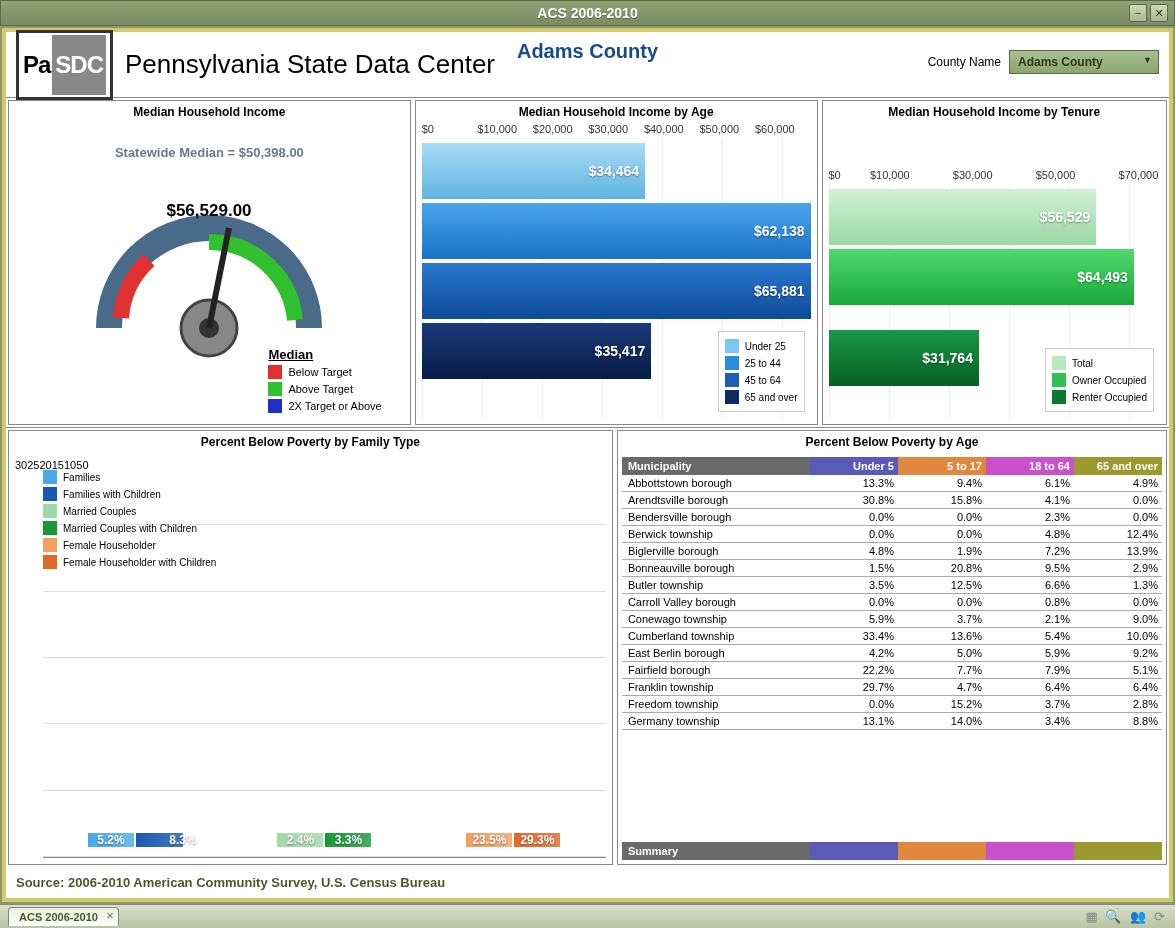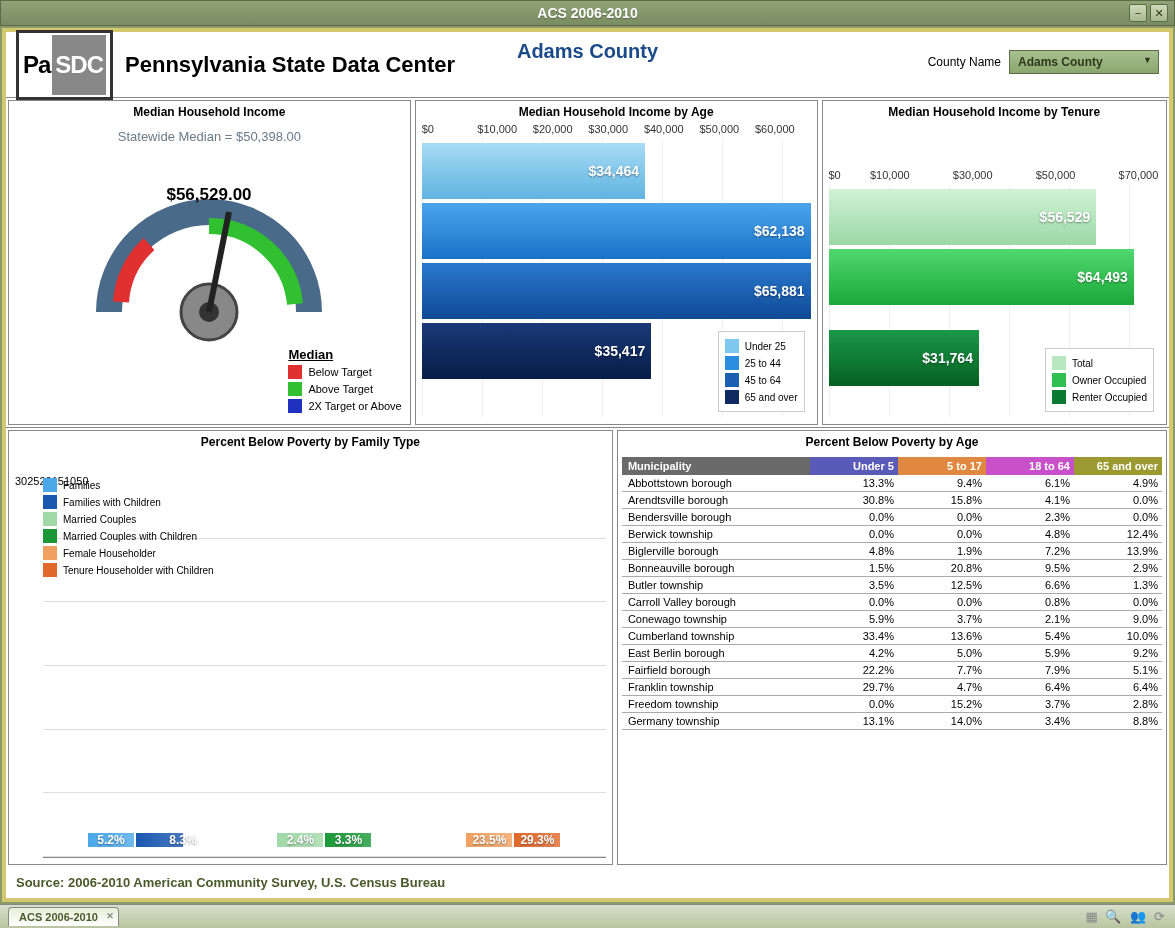--- a/index.html
+++ b/index.html
@@ -8,55 +8,55 @@
 .titlebar { background: linear-gradient(#8fa376,#7a8c62); height: 26px; display: flex; align-items: center; justify-content: center; position: relative; border: 1px solid #5a6b45; }
 .titlebar .title { color: #fff; font-weight: bold; font-size: 14px; text-shadow: 0 1px 1px rgba(0,0,0,.3); }
 .winbtns { position: absolute; right: 6px; top: 3px; display: flex; gap: 3px; }
 .winbtn { width: 18px; height: 18px; background: linear-gradient(#cdd9b8,#a9b88f); border: 1px solid #5a6b45; border-radius: 2px; display: flex; align-items: center; justify-content: center; font-size: 11px; color: #2c3a1a; cursor: pointer; }
 .content { flex: 1; background: #fff; margin: 2px; border: 4px solid #d4c86e; display: flex; flex-direction: column; }
 .header { height: 66px; background: #fff; border-bottom: 1px solid #888; display: flex; align-items: center; padding: 0 10px; position: relative; }
 .logo { display: flex; align-items: center; margin-right: 12px; }
 .logobox { border: 3px solid #333; padding: 2px 4px; font-size: 24px; font-weight: bold; letter-spacing: -1px; display: flex; align-items: center; }
 .logoPa { font-weight: bold; }
 .logoSDC { background: #888; color: #fff; padding: 16px 3px; margin-left: 2px; font-weight: bold; }
-.htext { font-size: 22px; font-weight: bold; }
+.htext { font-size: 26px; font-weight: normal; }
 .county-title { position: absolute; left: 50%; transform: translateX(-50%); top: 8px; font-size: 20px; font-weight: bold; color: #1a4a8a; }
 .county-sel { position: absolute; right: 10px; top: 18px; display: flex; align-items: center; gap: 8px; font-size: 12px; }
 .dropdown { background: linear-gradient(#a8c090,#8aa66e); border: 1px solid #5a6b45; padding: 4px 24px 4px 8px; font-size: 12px; font-weight: bold; color: #2c3a1a; position: relative; width: 150px; cursor: pointer; }
 .dropdown::after { content: "▼"; position: absolute; right: 6px; top: 4px; font-size: 9px; }
 .charts-row { display: flex; height: 330px; border-bottom: 1px solid #888; }
 .card { border: 1px solid #888; margin: 2px; background: #fff; display: flex; flex-direction: column; }
 .card-title { text-align: center; font-weight: bold; font-size: 12px; padding: 4px; }
 .card.gauge { flex: 1.05; }
 .card.agebar { flex: 1.05; }
 .card.tenurebar { flex: 0.9; gap: 46px; }
 .gauge-area { flex: 1; position: relative; }
-.gauge-subtitle { text-align: center; color: #6a7a8a; font-size: 13px; font-weight: normal; margin-top: 6px; }
+.gauge-subtitle { text-align: center; color: #6a7a8a; font-size: 13px; font-weight: bold; margin-top: 22px; }
 .gauge-svg { display: block; margin: 8px auto 0; }
 .gauge-value { color: #2b4d9e; font-weight: bold; font-size: 17px; }
-.legend-box { position: absolute; right: 8px; bottom: 8px; font-size: 11px; padding-left: 40px; }
+.legend-box { position: absolute; right: 28px; bottom: 8px; font-size: 11px; padding-left: 40px; }
 .legend-box .leg-title { font-weight: bold; text-decoration: underline; margin-bottom: 2px; font-size: 13px; }
 .leg-item { display: flex; align-items: center; gap: 6px; margin: 3px 0; }
 .swatch { width: 14px; height: 14px; }
 .hbar-chart { flex: 1; display: flex; flex-direction: column; padding: 0 6px 6px; }
 .hbar-ticks { display: flex; font-size: 11px; color: #333; margin-bottom: 4px; }
 .hbar-ticks span { flex: 1; text-align: left; }
 .hbar-bars { flex: 1; position: relative; background: repeating-linear-gradient(90deg,#eee 0,#eee 1px,transparent 1px,transparent 60px); }
 .hbar { position: relative; height: 56px; margin: 4px 0; display: flex; align-items: center; }
 .hbar-fill { height: 100%; display: flex; align-items: center; justify-content: flex-end; padding-right: 6px; color: #fff; font-weight: bold; font-size: 14px; text-shadow: 0 1px 2px rgba(0,0,0,.4); }
 .hbar-legend { position: absolute; bottom: 6px; right: 6px; background: rgba(255,255,255,.95); border: 1px solid #ccc; padding: 4px 6px; font-size: 10px; }
 .row2 { display: flex; flex: 1; }
-.card.familybar { flex: 1.1; gap: 16px; }
+.card.familybar { flex: 1.1; }
 .card.povtable { flex: 1; }
 .vbar-area { flex: 1; display: flex; padding: 6px; position: relative; }
 .vbar-yaxis { width: 28px; display: flex; justify-content: space-between; font-size: 11px; text-align: right; padding-bottom: 10px; }
 .vbar-plot { flex: 1; position: relative; display: flex; align-items: flex-end; gap: 20px; padding: 0 8px 10px; border-bottom: 1px solid #888; background: repeating-linear-gradient(180deg,transparent 0,transparent calc(100%/6 - 1px),#ddd calc(100%/6 - 1px),#ddd calc(100%/6)); }
 .vbar-group { display: flex; gap: 2px; align-items: center; flex: 1; justify-content: center; }
 .vbar { width: 46px; display: flex; align-items: flex-start; justify-content: center; font-size: 12px; font-weight: bold; color: #fff; text-shadow: 0 1px 2px rgba(0,0,0,.4); }
-.vbar-legend { position: absolute; left: 34px; top: 6px; font-size: 10px; }
+.vbar-legend { position: absolute; left: 34px; top: 14px; font-size: 10px; }
 .povtable-body { flex: 1; display: flex; flex-direction: column; padding: 4px; overflow: hidden; }
 .pt-head { display: flex; background: #6a6a6a; color: #fff; font-size: 11px; font-weight: bold; }
 .pt-head .c-muni { flex: 2.2; padding: 3px 6px; }
 .pt-head .c-v { flex: 1; padding: 3px 4px; text-align: right; }
 .pt-scroll { flex: 1; overflow-y: scroll; font-size: 11px; }
 .pt-row { display: flex; border-bottom: 1px solid #aaa; }
 .pt-row .c-muni { flex: 2.2; padding: 2px 6px; }
 .pt-row .c-v { flex: 1; padding: 2px 4px; text-align: right; }
 .pt-summary { display: flex; background: #6a6a6a; color: #fff; font-size: 11px; font-weight: bold; }
 .pt-summary .c-muni { flex: 2.2; padding: 3px 6px; }
@@ -265,21 +265,21 @@
               <div class="leg-item">
                 <span class="swatch" style="background:#1a9838"></span>
                 <span>Married Couples with Children</span>
               </div>
               <div class="leg-item">
                 <span class="swatch" style="background:#f0a060"></span>
                 <span>Female Householder</span>
               </div>
               <div class="leg-item">
                 <span class="swatch" style="background:#e0682a"></span>
-                <span>Tenure Householder with Children</span>
+                <span>Female Householder with Children</span>
               </div>
             </div>
         </div>
       </div>
 
       <div class="card povtable">
         <div class="card-title">Percent Below Poverty by Age</div>
         <div class="povtable-body">
           <div class="pt-head" id="pt-head">
               <div class="c-muni" style="background: rgb(106, 106, 106);">Municipality</div>
@@ -388,20 +388,27 @@
                 <div class="c-v">2.8%</div>
               </div>
               <div class="pt-row">
                 <div class="c-muni">Germany township</div>
                 <div class="c-v">13.1%</div>
                 <div class="c-v">14.0%</div>
                 <div class="c-v">3.4%</div>
                 <div class="c-v">8.8%</div>
               </div>
             </div>
+          <div class="pt-summary" id="pt-summary">
+              <div class="c-muni">Summary</div>
+              <div class="c-v" style="background: rgb(90, 90, 184);"></div>
+              <div class="c-v" style="background: rgb(224, 136, 64);"></div>
+              <div class="c-v" style="background: rgb(200, 80, 200);"></div>
+              <div class="c-v" style="background: rgb(154, 154, 48);"></div>
+            </div>
         </div>
       </div>
     </div>
 
     <div class="source">Source: 2006-2010 American Community Survey, U.S. Census Bureau</div>
   </div>
   <div class="footer">
     <div class="tab">
       <span>ACS 2006-2010</span>
       <span class="tab-x">✕</span>

